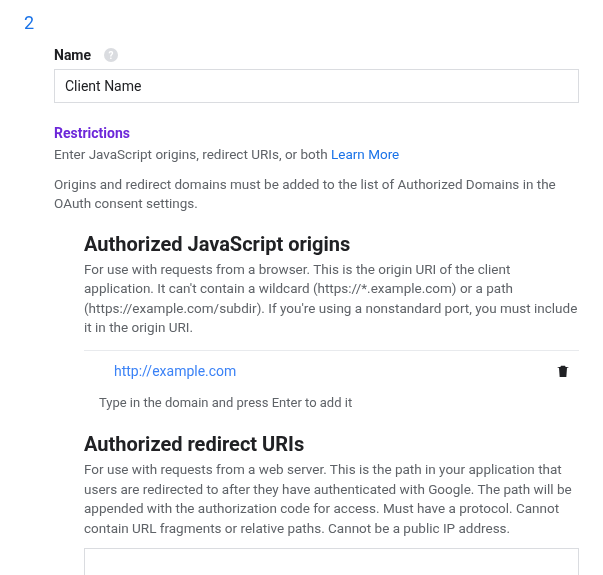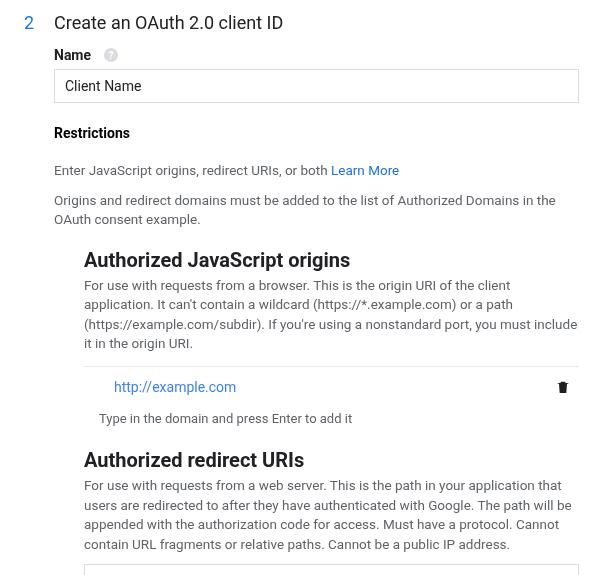--- a/index.html
+++ b/index.html
@@ -60,23 +60,23 @@
       border: 1px solid #dadce0;
       font-size: 14px;
       color: #202124;
       font-family: inherit;
       outline: none;
     }
     input.text-input::placeholder { color: #80868b; }
     .section-title {
       font-size: 14px;
       font-weight: 700;
-      color: #000000;
+      color: #6d28d9;
       margin-top: 22px;
-      margin-bottom: 20px;
+      margin-bottom: 4px;
     }
     .desc {
       font-size: 13.5px;
       color: #5f6368;
       line-height: 1.45;
     }
     .desc .link { color: #1a73e8; cursor: pointer; }
     .desc2 {
       font-size: 13.5px;
       color: #5f6368;
@@ -126,37 +126,36 @@
       font-size: 14px;
       overflow: hidden;
       white-space: nowrap;
     }
   </style>
 </head>
 <body>
 
 <div class="step-row">
   <span class="step-number">2</span>
-  <span class="step-title">Create an OAuth 2.0 client ID</span>
 </div>
 
 <div class="content">
 
   <div class="field-label-row">
     <span class="field-label">Name</span>
     <span class="help-icon">?</span>
   </div>
   <input type="text" class="text-input" value="Client Name" style="">
 
   <div class="section-title">Restrictions</div>
   <div class="desc">
     <span>Enter JavaScript origins, redirect URIs, or both </span><span class="link">Learn More</span>
   </div>
   <div class="desc2">
-    <span>Origins and redirect domains must be added to the list of Authorized Domains in the </span><span class="link">OAuth consent example</span><span>.</span>
+    <span>Origins and redirect domains must be added to the list of Authorized Domains in the </span><span class="link">OAuth consent settings</span><span>.</span>
   </div>
 
   <div class="sub-block">
     <div class="sub-title">Authorized JavaScript origins</div>
     <div class="desc">For use with requests from a browser. This is the origin URI of the client application. It can't contain a wildcard (https://*.example.com) or a path (https://example.com/subdir). If you're using a nonstandard port, you must include it in the origin URI.</div>
 
     <div class="divider"></div>
     <div class="origin-row">
       <span class="origin-value">http://example.com</span>
       <span class="trash-icon">

